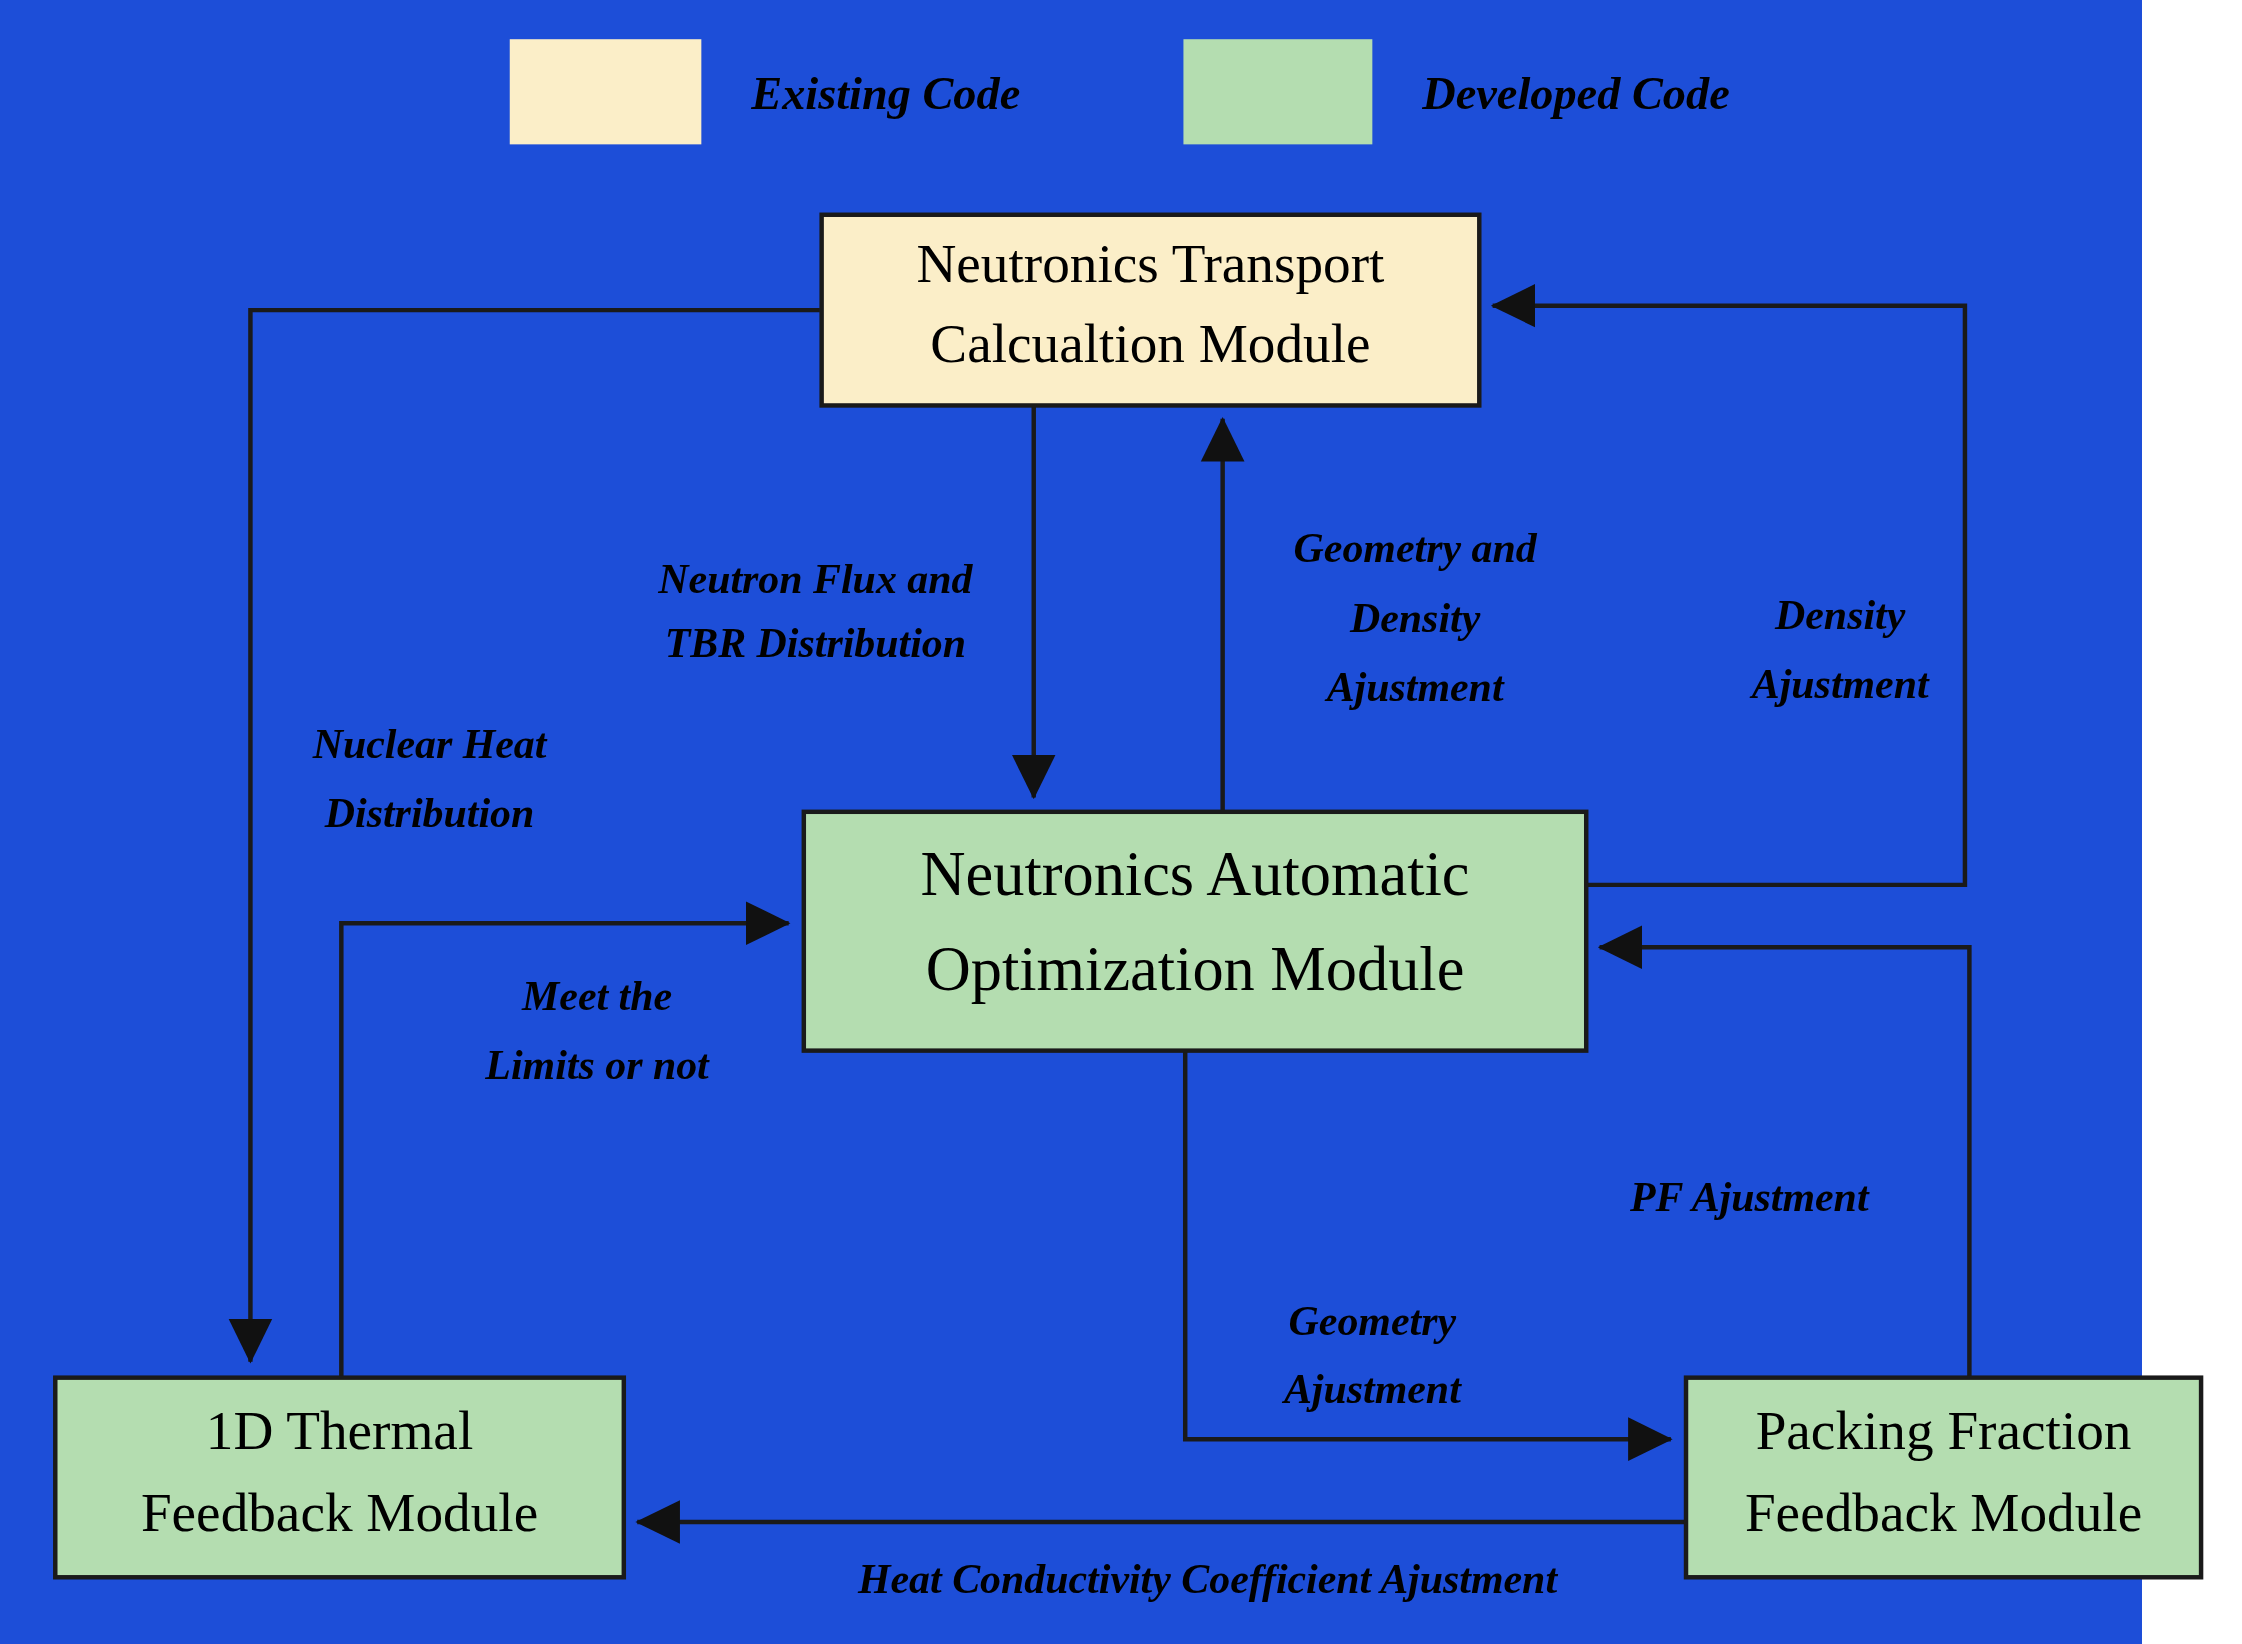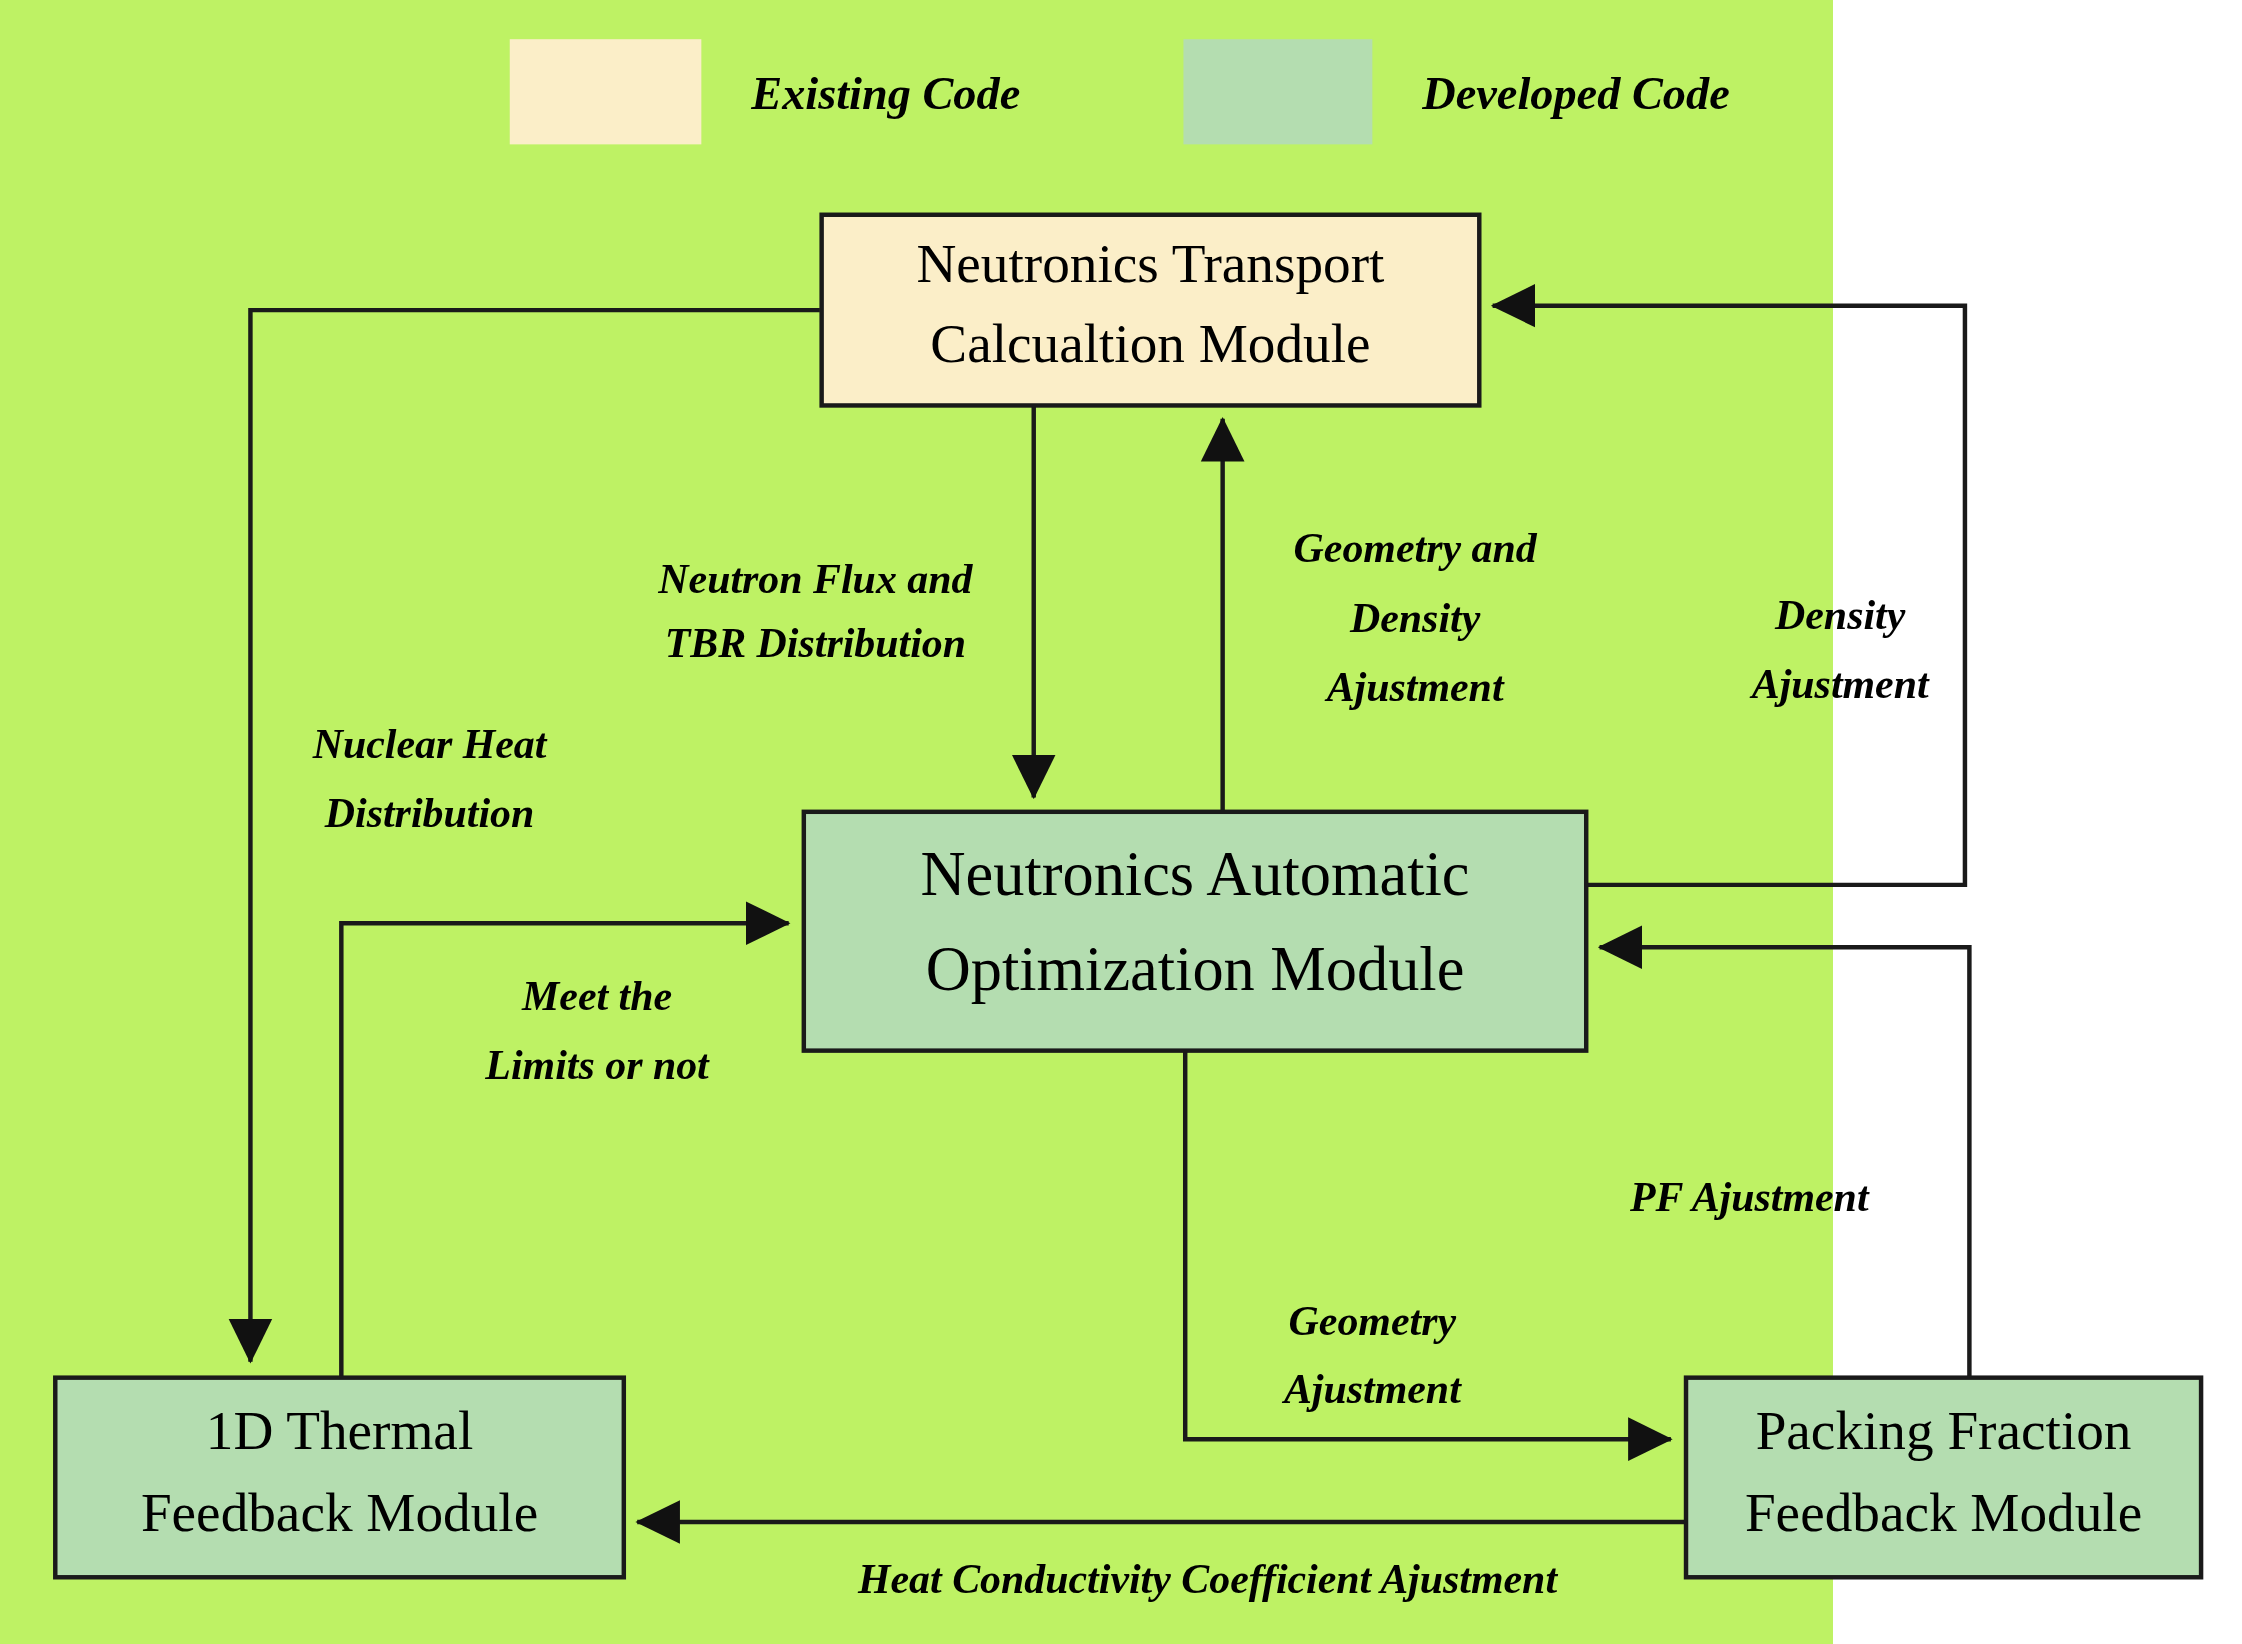--- a/index.html
+++ b/index.html
@@ -9,23 +9,23 @@
     background: #ffffff;
   }
   body {
     width: 2243px;
     height: 1645px;
     font-family: "Liberation Serif", "DejaVu Serif", serif;
     overflow: hidden;
   }
   #diagram-root {
     position: relative;
-    width: 1833px;
+    width: 2142px;
     height: 1645px;
-    background: #bef264;
+    background: #1d4ed8;
   }
   svg#flow {
     position: absolute;
     top: 0;
     left: 0;
     width: 2243px;
     height: 1645px;
   }
   .node-rect {
     stroke: #1a1a1a;

